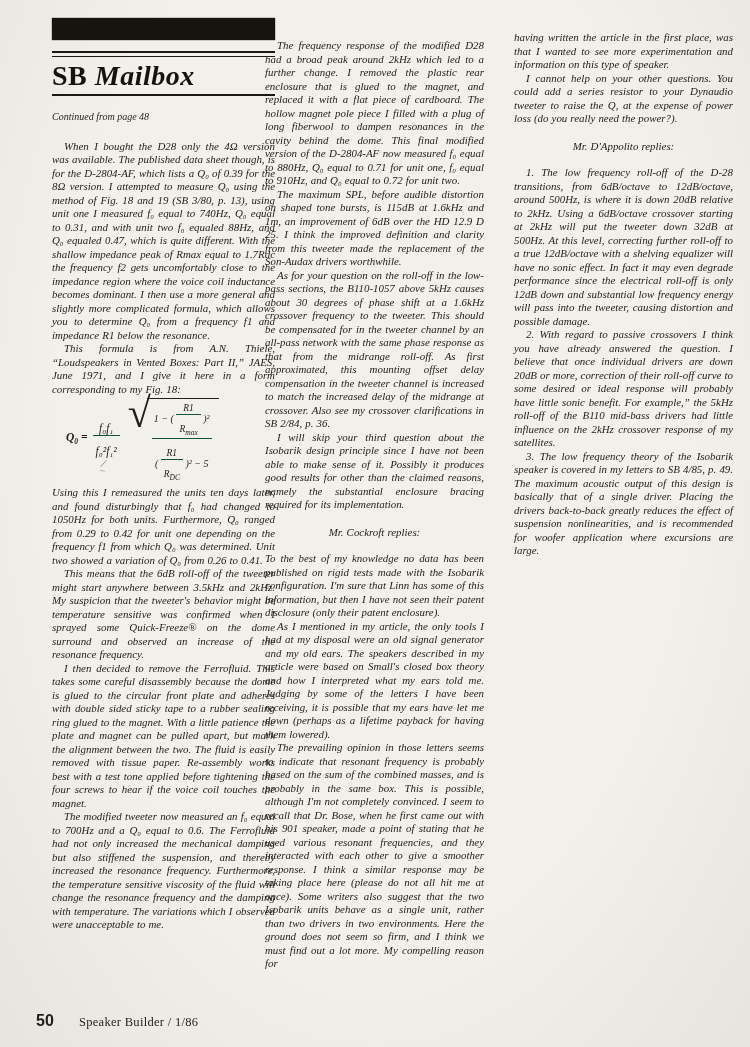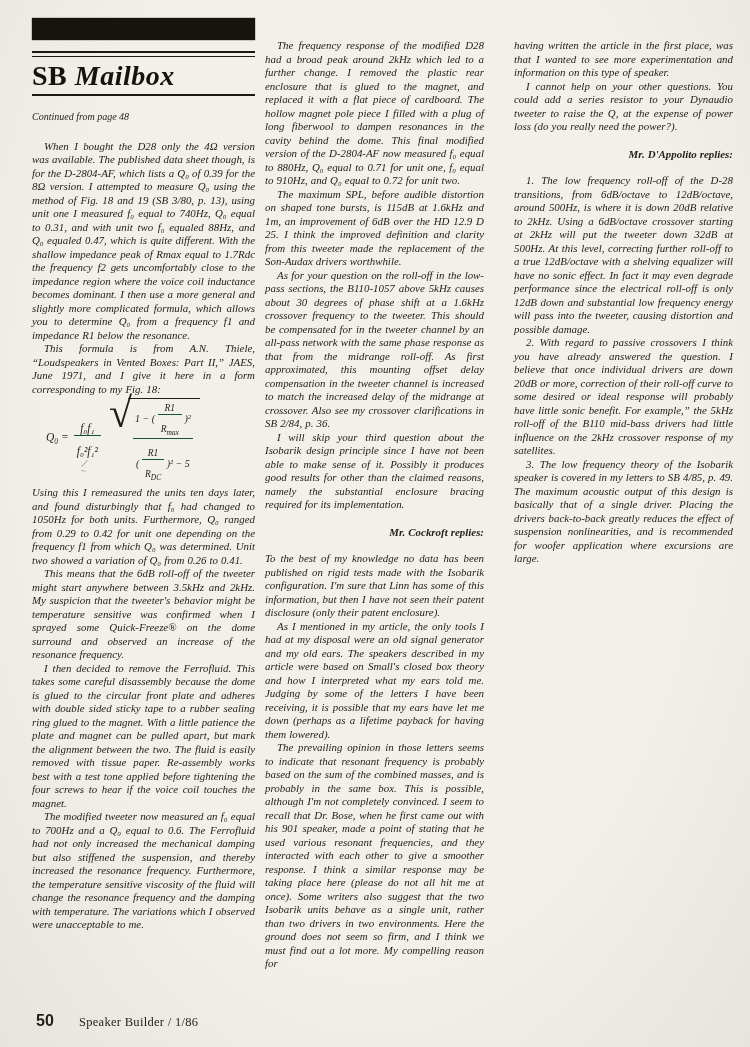--- a/index.html
+++ b/index.html
@@ -4,52 +4,52 @@
 <style>
   html,body{margin:0;padding:0;}
   body{
     width:750px;height:1047px;position:relative;overflow:hidden;
     background:#efede7;
     background-image:radial-gradient(ellipse at 50% 40%, #f2f0ea 60%, #e7e4dd 100%);
     font-family:"Liberation Serif","DejaVu Serif",serif;
     color:#29241e;
   }
   .col{position:absolute;}
-  .col1{left:32px;top:18px;width:223px;}
+  .col1{left:52px;top:18px;width:223px;}
   .col2{left:265px;top:22px;width:219px;}
-  .col3{left:514px;top:22px;width:219px;}
+  .col3{left:514px;top:14px;width:219px;}
 
   
   .masthead-bar{height:22px;background:#17140f;margin-bottom:11px;box-shadow:0 0 1px #000;}
   .rule-double .r1{border-top:2.5px solid #1c1812;}
   .rule-double .r2{border-top:1px solid #1c1812;margin-top:2.5px;}
   .masthead-title{
     margin:3px 0 2px 0;font-size:28px;font-weight:600;line-height:32px;
     color:#16120d;letter-spacing:0.5px;
   }
   .masthead-title .mb{font-style:italic;font-weight:600;}
   .rule-single{border-top:2.5px solid #1c1812;margin-top:1px;}
   .continued{margin:14px 0 0 0;font-style:italic;font-size:10px;line-height:13px;}
 
   
   .body-text{margin-top:17px;}
   .body-text p{
     margin:0;font-style:italic;font-size:10.9px;line-height:13.5px;
     text-align:justify;color:#26211b;word-spacing:0.03em;
   }
   .body-text p.indent{text-indent:12px;}
-  .body-text p.reply-heading{margin:14px 0 13px 0;text-align:right;font-weight:bold;}
+  .body-text p.reply-heading{margin:14px 0 13px 0;text-align:center;}
 
   
   .formula{
     display:flex;align-items:center;margin:14px 0 18px 14px;
     font-style:italic;font-size:11.5px;color:#211c16;height:58px;
   }
   .formula sub{font-size:7.5px;font-style:italic;}
-  .f-lhs{margin-right:5px;white-space:nowrap;}
+  .f-lhs{margin-right:5px;white-space:nowrap;font-weight:bold;}
   .frac{display:inline-flex;flex-direction:column;align-items:center;vertical-align:middle;}
   .frac .num{display:block;padding:0 3px 1px 3px;text-align:center;white-space:nowrap;}
   .frac .den{display:block;border-top:1px solid #14532d;padding:9px 3px 0 3px;text-align:center;white-space:nowrap;}
   .frac.outer{position:relative;margin-right:8px;}
   .correction{
     position:absolute;left:8px;bottom:-16px;color:#5a554d;
     font-size:11px;line-height:9px;text-align:center;transform:rotate(6deg);
   }
   .correction .c2{display:block;font-size:9px;line-height:5px;}
   .sqrt{display:inline-flex;align-items:flex-start;}

